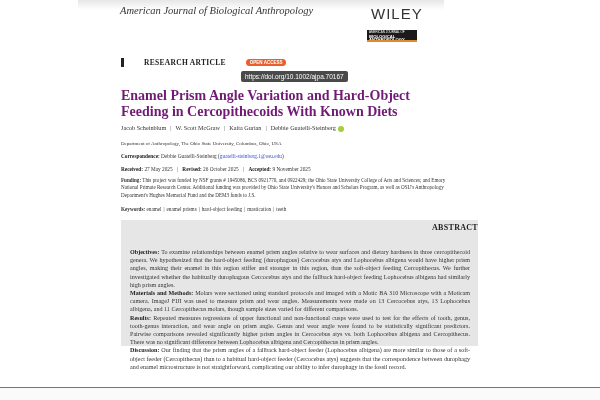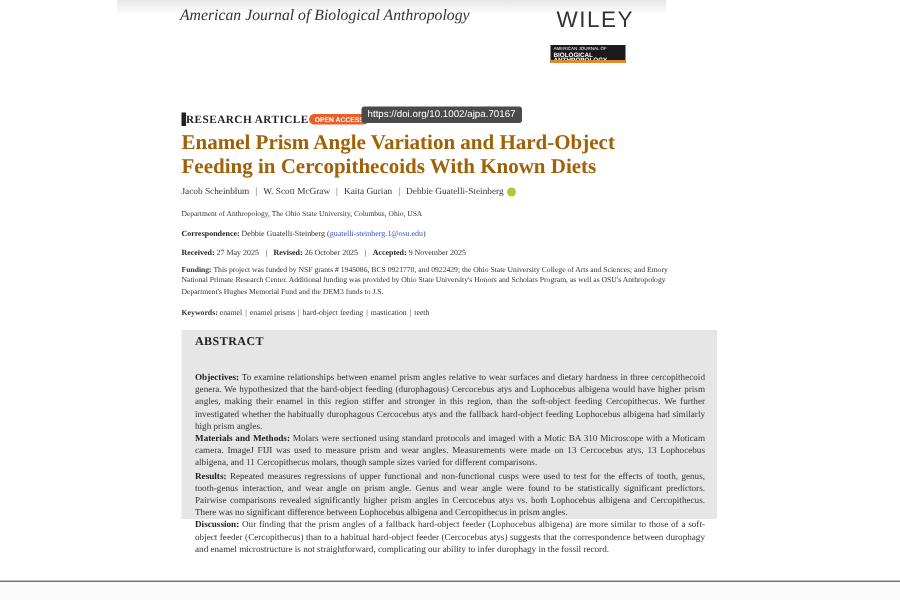--- a/index.html
+++ b/index.html
@@ -30,39 +30,39 @@
   }
   .journal-logo {
     position:absolute; left:367px; top:30px; width:50px; height:12px;
     background:#1a1a1a; border-bottom:2px solid #e08a2c;
     font-family:"Liberation Sans","DejaVu Sans",sans-serif;
     color:#fff; font-size:3px; line-height:3.5px; padding:1px 2px; box-sizing:border-box;
     overflow:hidden;
   }
   .journal-logo .big { font-size:4.2px; font-weight:bold; }
   .article-type {
-    position:absolute; left:121px; top:75px;
-    display:flex; align-items:center; gap:0;
+    position:absolute; left:121px; top:58px;
+    display:flex; align-items:center; gap:20px;
   }
   .article-type .bar { width:3px; height:9px; background:#222; }
   .article-type .label { font-size:7.5px; font-weight:bold; letter-spacing:0.3px; color:#222; }
   .oa-badge {
     font-family:"Liberation Sans","DejaVu Sans",sans-serif;
     background:#e85f2c; color:#fff; font-size:4.5px; font-weight:bold;
     padding:1px 4px; border-radius:5px;
   }
   .doi-tooltip {
     position:absolute; left:241px; top:71px;
     background:#4a4a4a; color:#fff; border-radius:2px;
     font-family:"Liberation Sans","DejaVu Sans",sans-serif;
     font-size:6.5px; padding:2px 4px; white-space:nowrap;
   }
   .title {
     position:absolute; left:121px; top:88px; width:300px;
-    font-size:14px; font-weight:bold; line-height:16px; color:#a16207;font-family:Liberation Serif, serif;
+    font-size:14px; font-weight:bold; line-height:16px; color:#701a75;font-family:Liberation Serif, serif;
   }
   .authors {
     position:absolute; left:121px; top:124px;
     font-size:6.2px; color:#333; white-space:nowrap;
   }
   .authors .sep { margin:0 4px; color:#555; }
   .orcid {
     display:inline-block; width:6px; height:6px; border-radius:50%;
     background:#a6ce39; vertical-align:middle; margin-left:2px;
   }
@@ -84,21 +84,21 @@
     font-size:5.1px; line-height:7.3px; color:#333;
   }
   .keywords {
     position:absolute; left:121px; top:206px; font-size:5.2px; color:#333; white-space:nowrap;
   }
   .keywords .sep { margin:0 2px; }
   .abstract {
     position:absolute; left:121px; top:220px; width:357px; height:126px;
     background:#e6e6e6; box-sizing:border-box; padding:3px 0 0 9px;
   }
-  .abstract-heading { font-size:8px; font-weight:bold; color:#222; letter-spacing:0.3px; margin-bottom:16px; }
+  .abstract-heading { font-size:8px; font-weight:bold; color:#222; letter-spacing:0.3px; margin-bottom:16px;text-align:right; }
   .abstract-body {
     width:340px; font-size:6.1px; line-height:8.2px; color:#333; text-align:justify;
   }
   .abstract-body b { color:#222; }
   .bottom-rule {
     position:absolute; left:0; top:387px; width:600px; height:1px; background:#777;
   }
   .bottom-bar {
     position:absolute; left:0; top:388px; width:600px; height:12px; background:#fafafa;
   }

